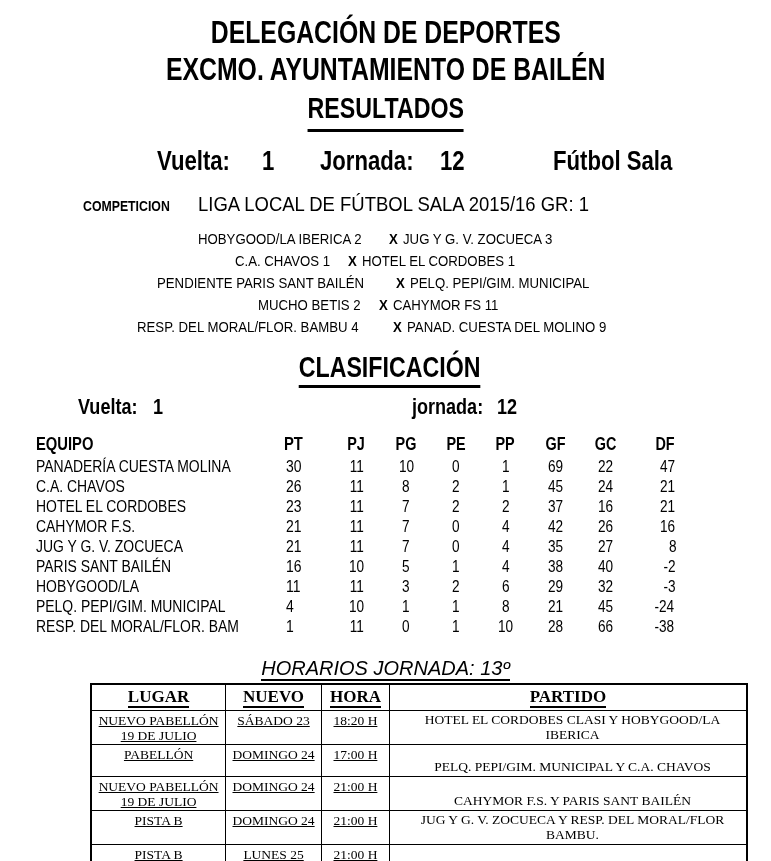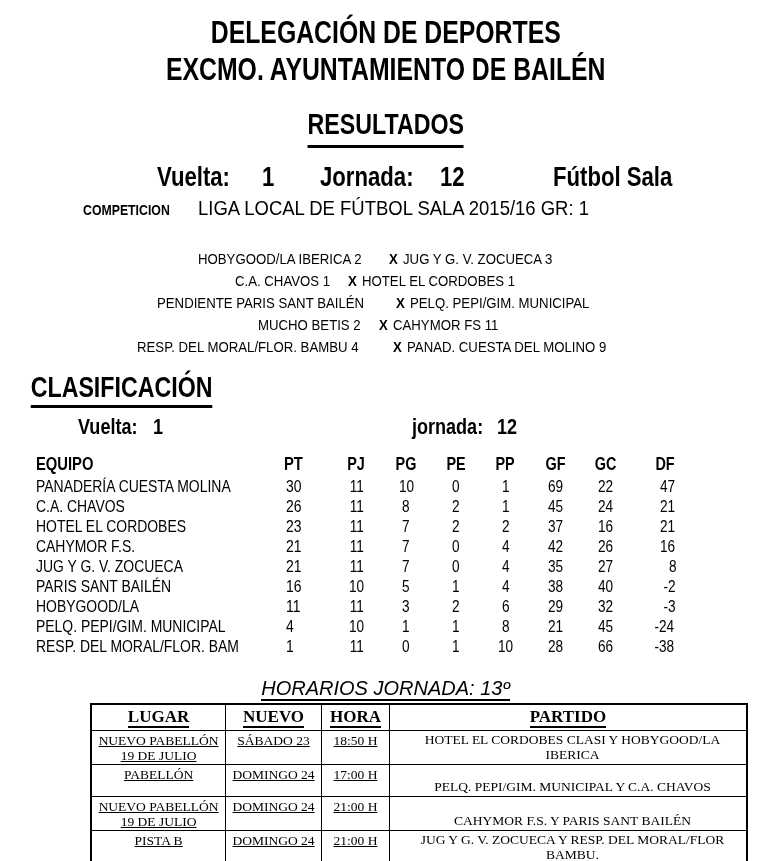--- a/index.html
+++ b/index.html
@@ -42,60 +42,60 @@
   .title-1, .title-2 {
     font-weight: bold;
     font-size: 31px;
     letter-spacing: 0px;
     line-height: 37px;
   }
   .title-3 {
     font-weight: bold;
     font-size: 29px;
     line-height: 40px;
-    margin-top: 16px;
+    margin-top: 0;
   }
   .title-3 .u { border-bottom: 3px solid #000; padding-bottom: 1px; }
 
   
   .meta-row {
     margin-top: 14px;
     height: 34px;
     position: relative;
   }
   .meta-row .cell { position: absolute; font-weight: bold; font-size: 27px; }
   .m-vuelta-lbl { left: 157px; top: 0; }
   .m-vuelta-val { left: 262px; top: 0; }
   .m-jor-lbl    { left: 320px; top: 0; }
   .m-jor-val    { left: 440px; top: 0; }
   .m-sport      { left: 553px; top: 0; }
 
   
-  .comp-row { position: relative; height: 28px; }
+  .comp-row { position: relative; height: 28px; margin-top: 12px; }
   .comp-lbl {
     position: absolute; left: 83px; top: 5px;
     font-weight: bold; font-size: 15px;
   }
   .comp-val {
     position: absolute; left: 198px; top: 0px;
     font-size: 21px;
   }
 
   
-  .results { text-align: center; margin-top: 24px; }
+  .results { text-align: center; margin-top: 8px; }
   .result-line {
     font-size: 15px;
     line-height: 22px;
     white-space: nowrap;
   }
   .result-line b { font-weight: bold; }
 
   
   .clasif {
-    text-align: left;
+    text-align: center;
     margin-top: 12px;
     font-weight: bold;
     font-size: 29px;
     line-height: 34px;
     padding-left: 8px;
   }
   .clasif .u { border-bottom: 3px solid #000; padding-bottom: 1px; }
 
   .clasif-meta { position: relative; height: 30px; margin-top: 6px; }
   .clasif-meta .cell { position: absolute; font-weight: bold; font-size: 22px; }
@@ -410,21 +410,21 @@
         <th><span>LUGAR</span></th>
         <th><span>NUEVO</span></th>
         <th><span>HORA</span></th>
         <th><span>PARTIDO</span></th>
       </tr>
     </thead>
     <tbody id="schedule-body">
         <tr class="r-tall">
           <td class="lugar"><span>NUEVO  PABELLÓN</span><span class="l2">19 DE JULIO</span></td>
           <td class="fecha"><span>SÁBADO 23</span></td>
-          <td class="hora"><span>18:50 H</span></td>
+          <td class="hora"><span>18:20 H</span></td>
           <td class="partido"><span>HOTEL EL CORDOBES CLASI Y HOBYGOOD/LA IBERICA</span></td>
         </tr>
         <tr>
           <td class="lugar"><span>PABELLÓN</span></td>
           <td class="fecha"><span>DOMINGO 24</span></td>
           <td class="hora"><span>17:00 H</span></td>
           <td class="partido"><span>PELQ. PEPI/GIM. MUNICIPAL Y C.A. CHAVOS</span></td>
         </tr>
         <tr class="r-tall">
           <td class="lugar"><span>NUEVO PABELLÓN</span><span class="l2">19 DE JULIO</span></td>

